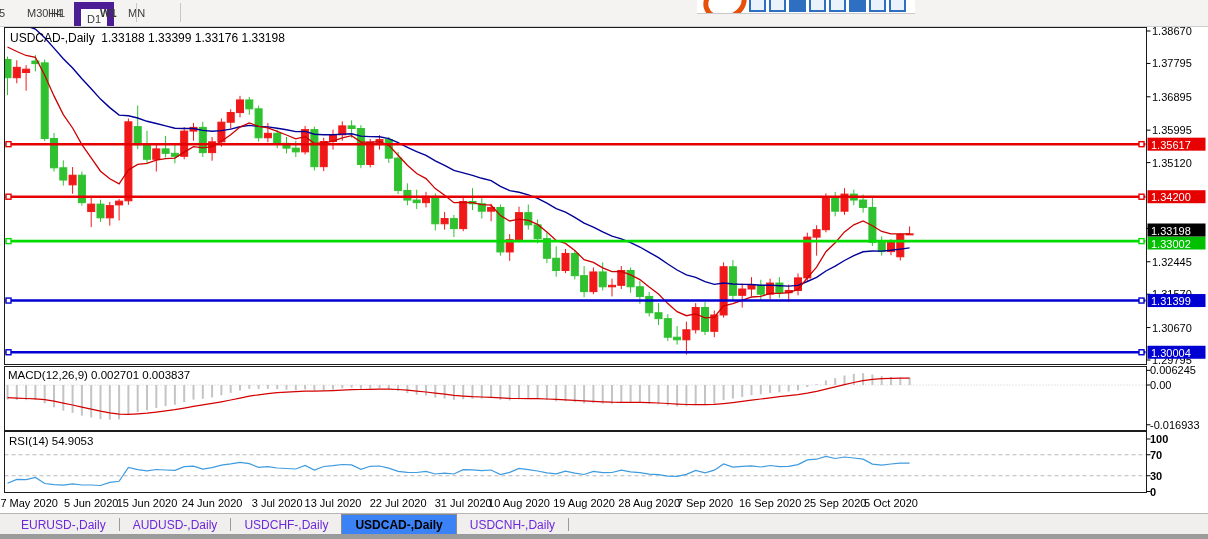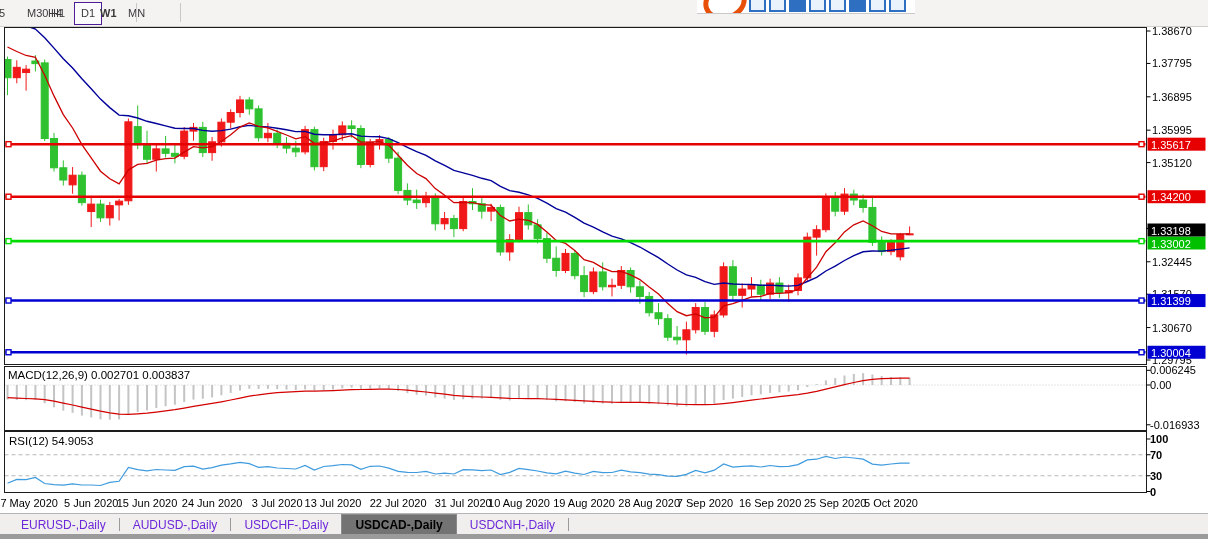--- a/index.html
+++ b/index.html
@@ -4,36 +4,36 @@
 <style>
   html,body{margin:0;padding:0;}
   body{width:1208px;height:539px;overflow:hidden;background:#ffffff;
        font-family:"Liberation Sans","DejaVu Sans",sans-serif;position:relative;}
   #app{position:absolute;inset:0;}
   
   #tf-toolbar{position:absolute;left:0;top:0;width:100%;height:26px;background:#f4f3f2;
     border-bottom:1px solid #cfcfcf;overflow:hidden;z-index:5;}
   .tfbtn{position:absolute;top:2px;height:21px;line-height:21px;padding:0 6px;
     font-size:11px;color:#3a3a3a;text-align:center;border:1px solid transparent;cursor:default;}
-  .tfbtn.active{background:#fbfbfb;border:1px solid #4c1d95;box-shadow:inset 1px 1px 1px #ffffff;}
+  .tfbtn.active{background:#fbfbfb;border:7px solid #4c1d95;box-shadow:inset 1px 1px 1px #ffffff;}
   .tfsep{position:absolute;top:3px;width:1px;height:19px;background:#c8c8c8;}
   
   #watermark{position:absolute;left:697px;top:0;width:218px;height:13px;background:#ffffff;
     border-bottom:1px solid #c9c9c9;overflow:hidden;z-index:6;}
   .wm-logo{position:absolute;left:6px;top:-16px;width:34px;height:26px;border:5px solid #e8500a;
     border-radius:50%;transform:rotate(-18deg);}
   .wm-ic{position:absolute;top:-7px;width:13px;height:15px;border:2px solid #2f6fc2;background:#eaf2fc;}
   .wm-ic.fill{background:#2f6fc2;}
   
   .pane-label{position:absolute;font-size:12px;color:#000;z-index:4;white-space:pre;}
   
   #tabbar{position:absolute;left:0;top:513px;width:100%;height:21px;background:#f0efee;
     border-top:1px solid #b5b5b5;display:flex;align-items:stretch;padding-left:8px;z-index:5;}
   .ctab{font-size:12px;color:#6d28d9;padding:0 13px;display:flex;align-items:center;cursor:default;}
-  .ctab.active{background:#737373;color:#000;font-weight:bold;border:1px solid #8a8a8a;border-bottom:none;}
+  .ctab.active{background:#3b82f6;color:#000;font-weight:bold;border:1px solid #8a8a8a;border-bottom:none;}
   .tabsep{width:1px;align-self:center;height:13px;background:#9a9a9a;}
   #bottomstrip{position:absolute;left:0;top:534px;width:100%;height:5px;background:#9b9b9b;z-index:5;}
   svg{position:absolute;left:0;top:0;z-index:1;}
   svg text{font-family:"Liberation Sans","DejaVu Sans",sans-serif;}
 </style>
 </head>
 <body>
 <div id="app">
 
   <div id="tf-toolbar">
@@ -465,22 +465,23 @@
         <text x="519" y="507" font-size="11" fill="#000" text-anchor="middle">10 Aug 2020</text>
         <text x="584.1" y="507" font-size="11" fill="#000" text-anchor="middle">19 Aug 2020</text>
         <text x="649.2" y="507" font-size="11" fill="#000" text-anchor="middle">28 Aug 2020</text>
         <text x="705" y="507" font-size="11" fill="#000" text-anchor="middle">7 Sep 2020</text>
         <text x="770.1" y="507" font-size="11" fill="#000" text-anchor="middle">16 Sep 2020</text>
         <text x="835.2" y="507" font-size="11" fill="#000" text-anchor="middle">25 Sep 2020</text>
         <text x="891.0000000000001" y="507" font-size="11" fill="#000" text-anchor="middle">5 Oct 2020</text>
       </g>
     </svg>
 
+  <div class="pane-label" style="left:10px;top:31px;">USDCAD-,Daily  1.33188 1.33399 1.33176 1.33198</div>
   <div class="pane-label" style="left:8px;top:369px;font-size:11.5px;">MACD(12,26,9) 0.002701 0.003837</div>
-  <div class="pane-label" style="left:9px;top:435px;font-size:11.5px;">RSI(12) 54.9053</div>
+  <div class="pane-label" style="left:9px;top:435px;font-size:11.5px;">RSI(14) 54.9053</div>
 
   <div id="tabbar">
       <div class="ctab">EURUSD-,Daily</div>
       <div class="tabsep"></div>
       <div class="ctab">AUDUSD-,Daily</div>
       <div class="tabsep"></div>
       <div class="ctab">USDCHF-,Daily</div>
       <div class="ctab active">USDCAD-,Daily</div>
       <div class="ctab">USDCNH-,Daily</div>
       <div class="tabsep"></div>

